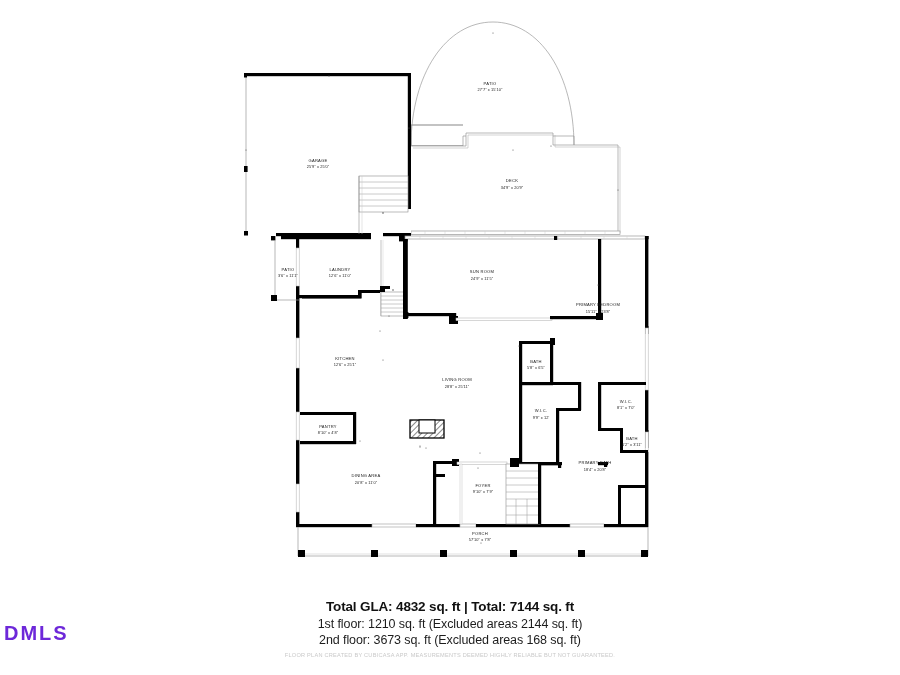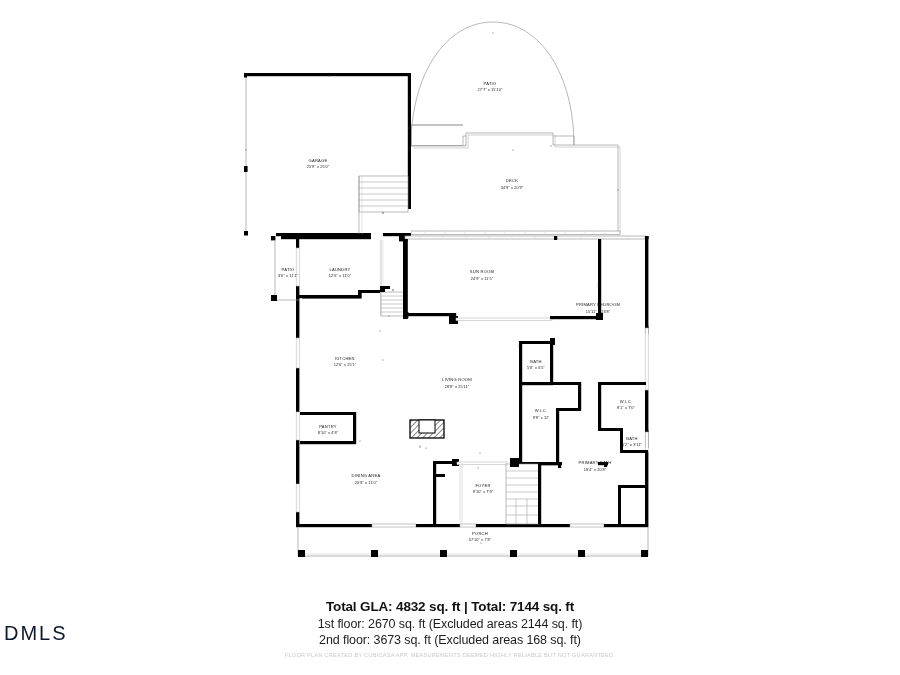--- a/index.html
+++ b/index.html
@@ -65,23 +65,24 @@
     color: #c9c9c9;
     white-space: nowrap;
   }
 
   .watermark {
     position: absolute;
     left: 4px;
     top: 622px;
     font-size: 20px;
     letter-spacing: 2px;
-    color: #0f172a;
+    color: #6d28d9;
     font-family: "Liberation Sans", sans-serif;
     user-select: none;
+    font-weight: bold;
   }
 
   
   .rm-name {
     font-family: "Liberation Sans", sans-serif;
     font-size: 4.1px;
     letter-spacing: 0.22px;
     fill: #1b1b1b;
     text-anchor: middle;
   }
@@ -449,21 +450,21 @@
       <circle cx="478" cy="468" r="0.55"></circle>
       <circle cx="360" cy="441" r="0.55"></circle>
       <circle cx="420" cy="447" r="0.55"></circle>
       <circle cx="481" cy="543" r="0.55"></circle>
     </g>
 
   </svg>
 
   <div class="summary">
     <div class="summary-total">Total GLA: 4832 sq. ft | Total: 7144 sq. ft</div>
-    <div class="summary-line">1st floor: 2670 sq. ft (Excluded areas 2144 sq. ft)</div>
+    <div class="summary-line">1st floor: 1210 sq. ft (Excluded areas 2144 sq. ft)</div>
     <div class="summary-line">2nd floor: 3673 sq. ft (Excluded areas 168 sq. ft)</div>
   </div>
 
   <div class="disclaimer">FLOOR PLAN CREATED BY CUBICASA APP. MEASUREMENTS DEEMED HIGHLY RELIABLE BUT NOT GUARANTEED.</div>
 
   <div class="watermark">DMLS</div>
 
 </div>
 
 </body></html>

